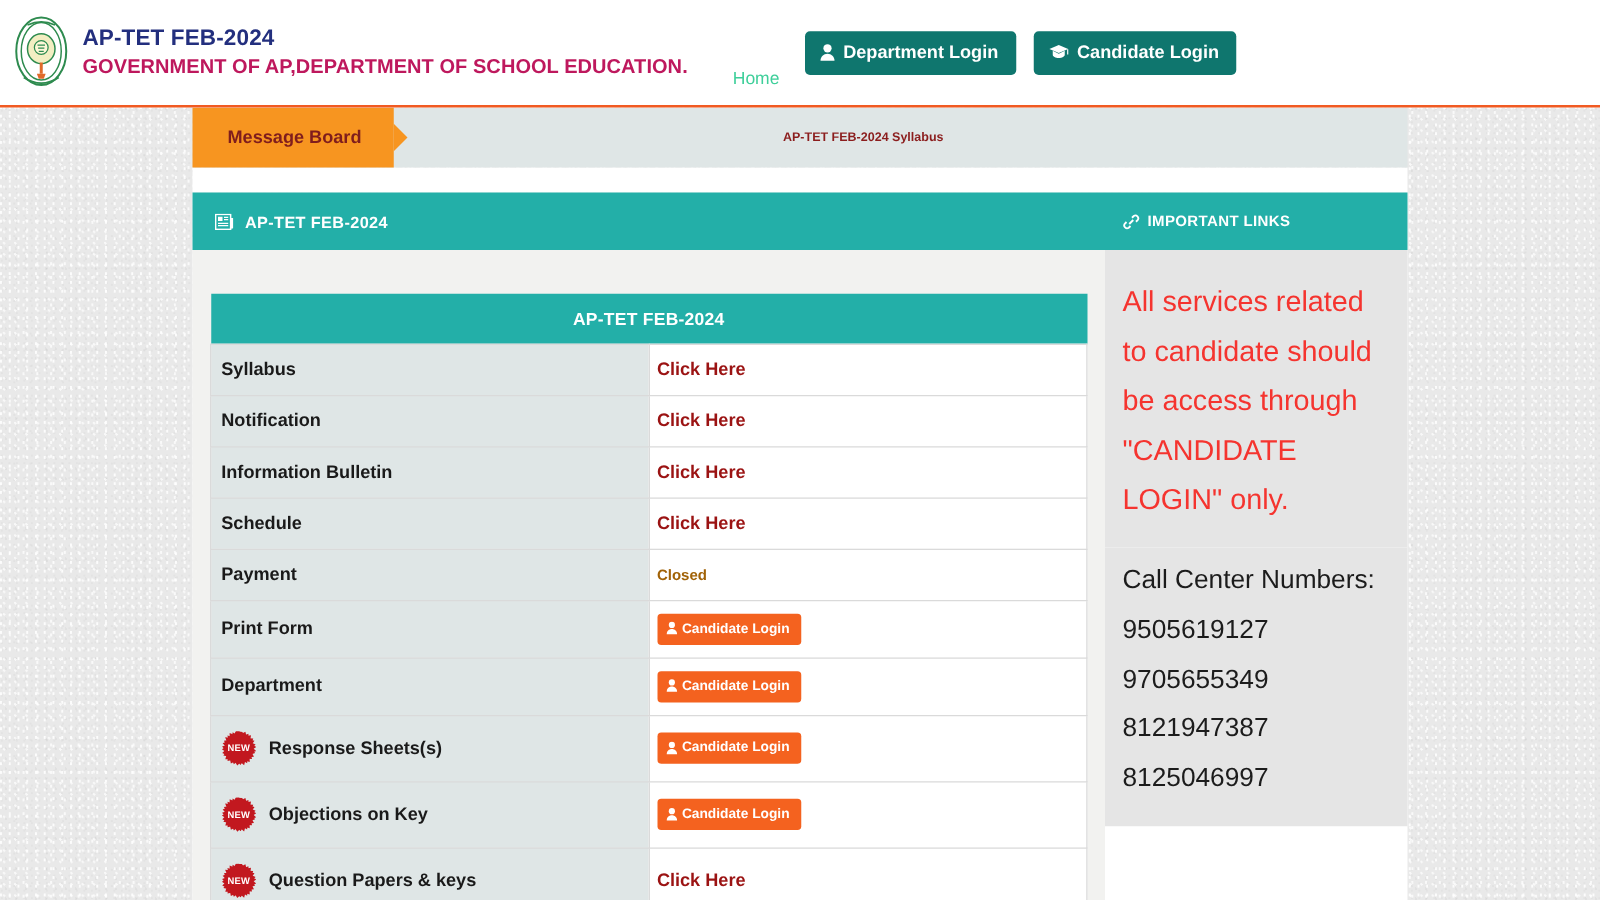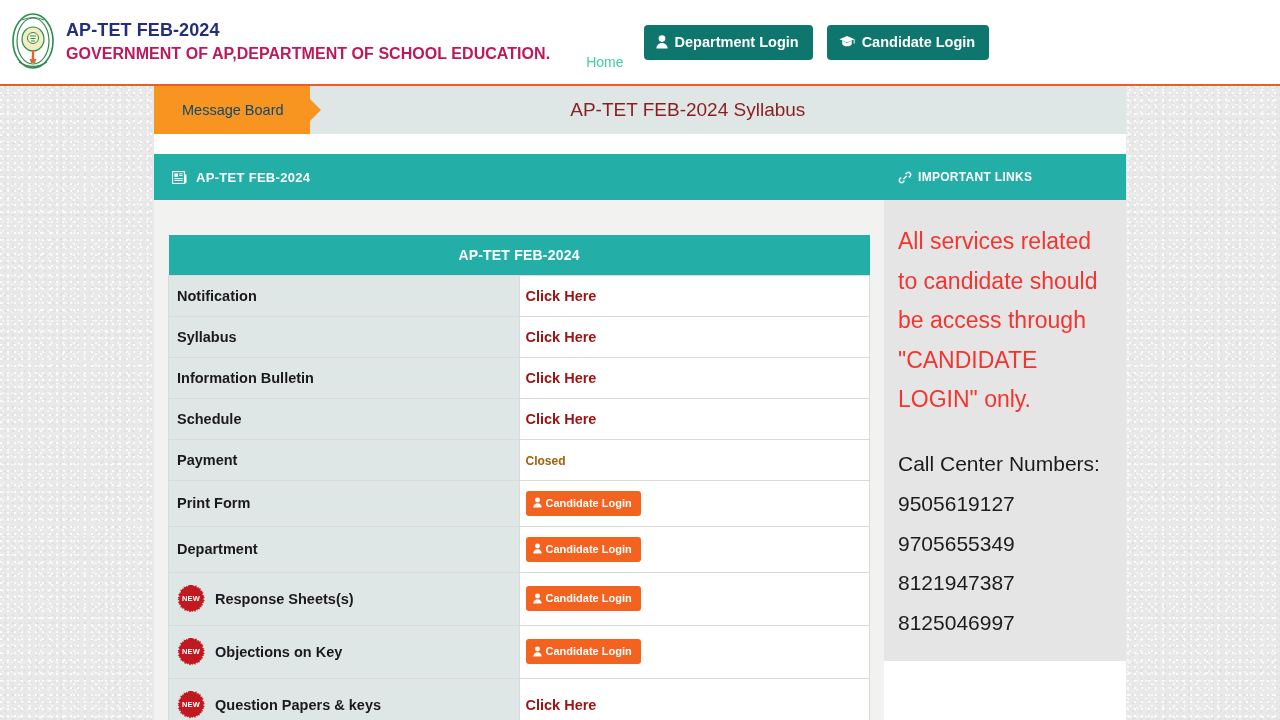--- a/index.html
+++ b/index.html
@@ -106,23 +106,23 @@
 
   .tabstrip {
     display: flex;
     height: 48px;
     background: #dfe6e6;
     position: relative;
   }
 
   .tab-active {
     background: #f79520;
-    color: #0c4a6e;
+    color: #7f1d1d;
     font-size: 14.5px;
-    font-weight: normal;
+    font-weight: bold;
     display: flex;
     align-items: center;
     padding: 0 26px 0 28px;
     position: relative;
     cursor: pointer;
     z-index: 2;
   }
   .tab-active::after {
     content: "";
     position: absolute;
@@ -134,22 +134,22 @@
     border-bottom: 11px solid transparent;
     border-left: 11px solid #f79520;
   }
 
   .tab-headline {
     flex: 1;
     display: flex;
     align-items: center;
     justify-content: center;
     color: #8b1d1d;
-    font-size: 19px;
-    font-weight: normal;
+    font-size: 10px;
+    font-weight: bold;
     padding-right: 60px;
   }
 
   .gap-white { height: 20px; background: #ffffff; }
 
   
   .cols {
     display: flex;
     align-items: flex-start;
     background: #ffffff;
@@ -380,29 +380,29 @@
         <table class="info">
           <thead>
             <tr>
               <th colspan="2">AP-TET FEB-2024</th>
             </tr>
           </thead>
           <tbody id="table-body">
               <tr>
                 <td class="c-label">
                   <div class="label-inner">
+                    <span>Syllabus</span>
+                  </div>
+                </td>
+                <td class="c-value"><a class="click-here">Click Here</a></td>
+              </tr>
+              <tr>
+                <td class="c-label">
+                  <div class="label-inner">
                     <span>Notification</span>
-                  </div>
-                </td>
-                <td class="c-value"><a class="click-here">Click Here</a></td>
-              </tr>
-              <tr>
-                <td class="c-label">
-                  <div class="label-inner">
-                    <span>Syllabus</span>
                   </div>
                 </td>
                 <td class="c-value"><a class="click-here">Click Here</a></td>
               </tr>
               <tr>
                 <td class="c-label">
                   <div class="label-inner">
                     <span>Information Bulletin</span>
                   </div>
                 </td>

